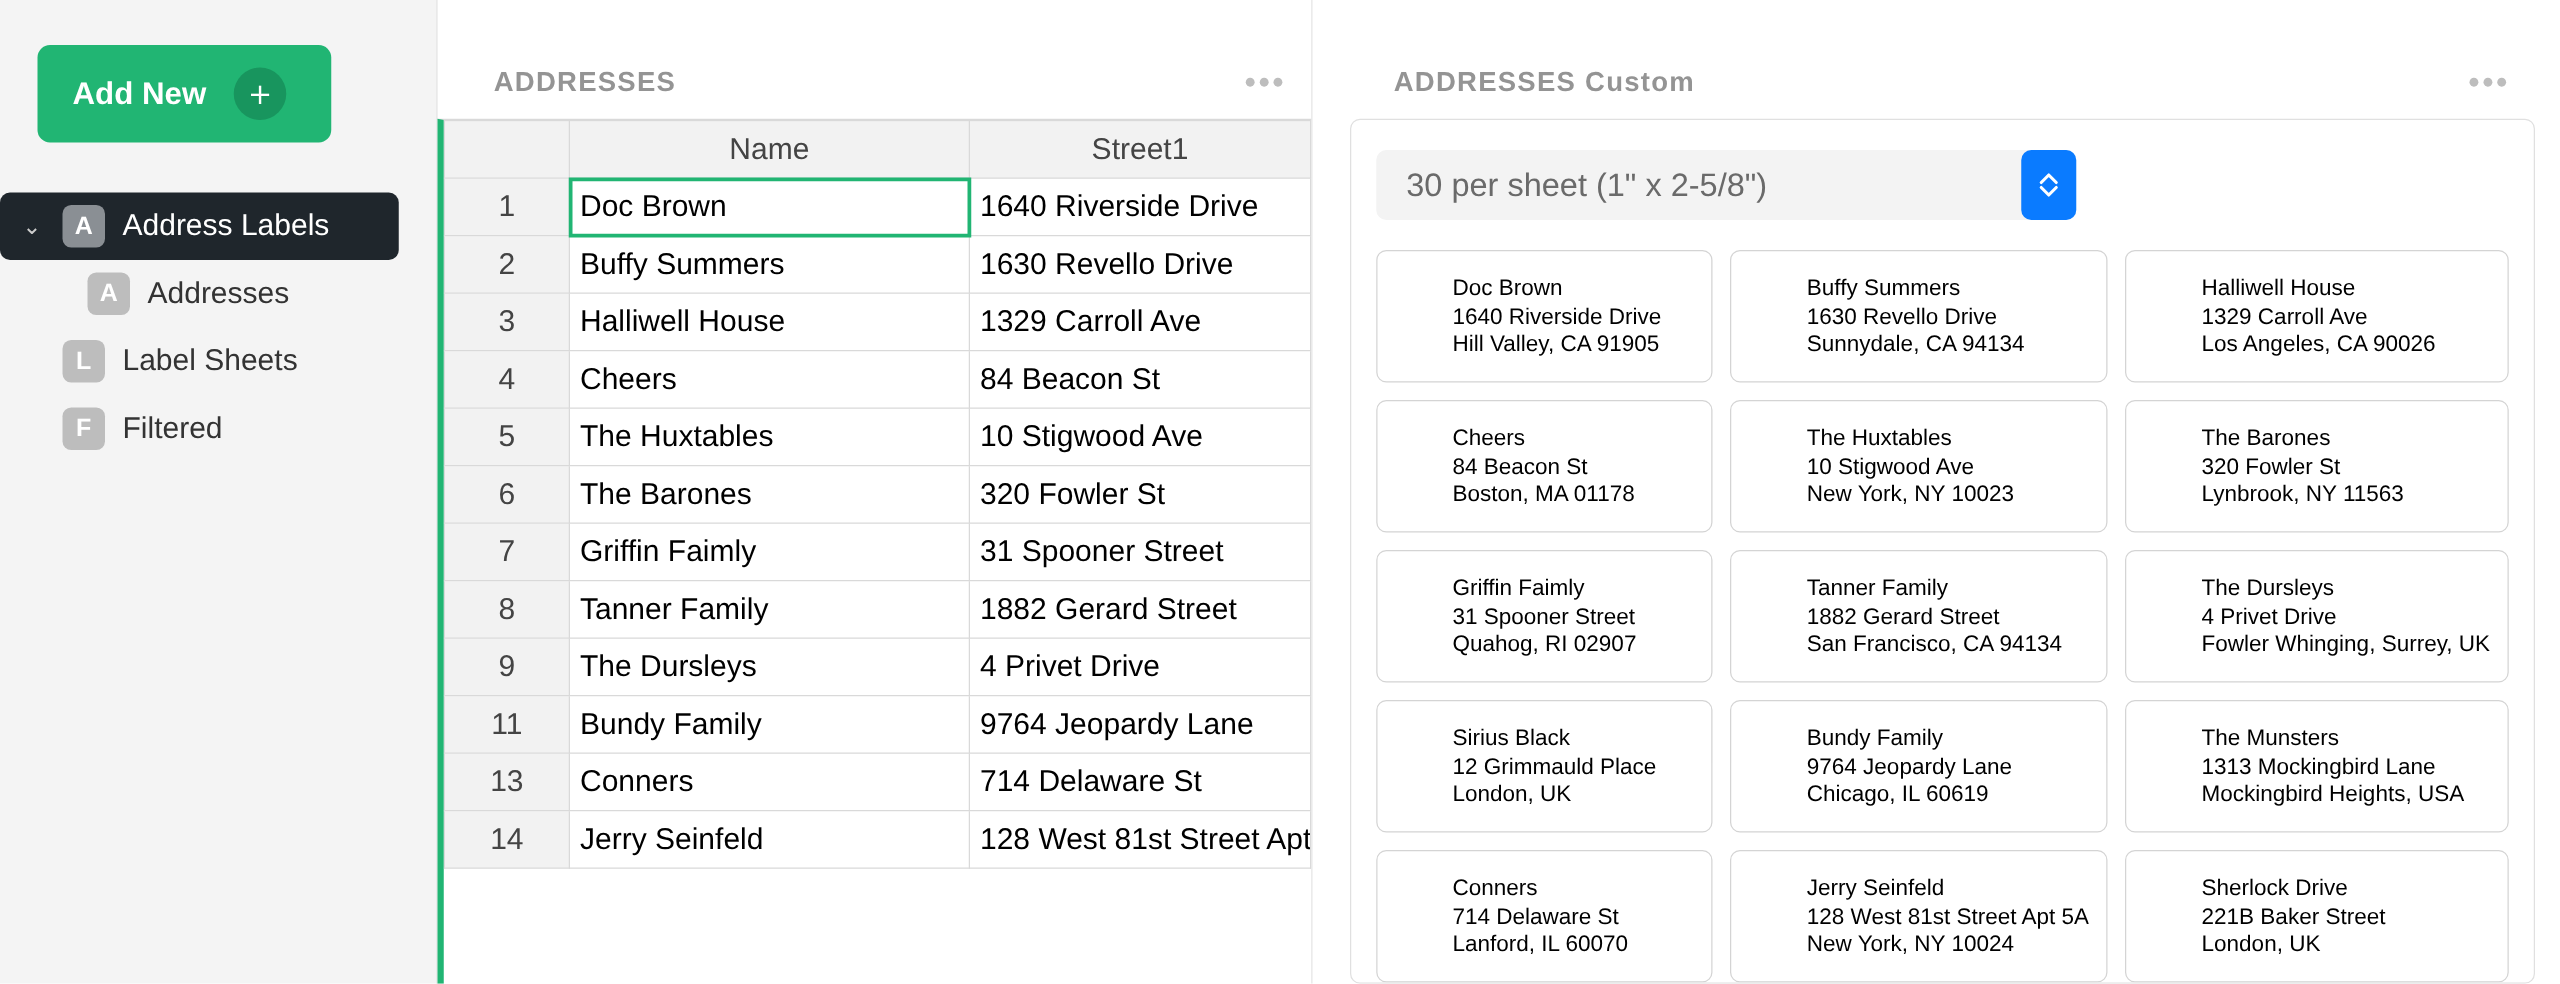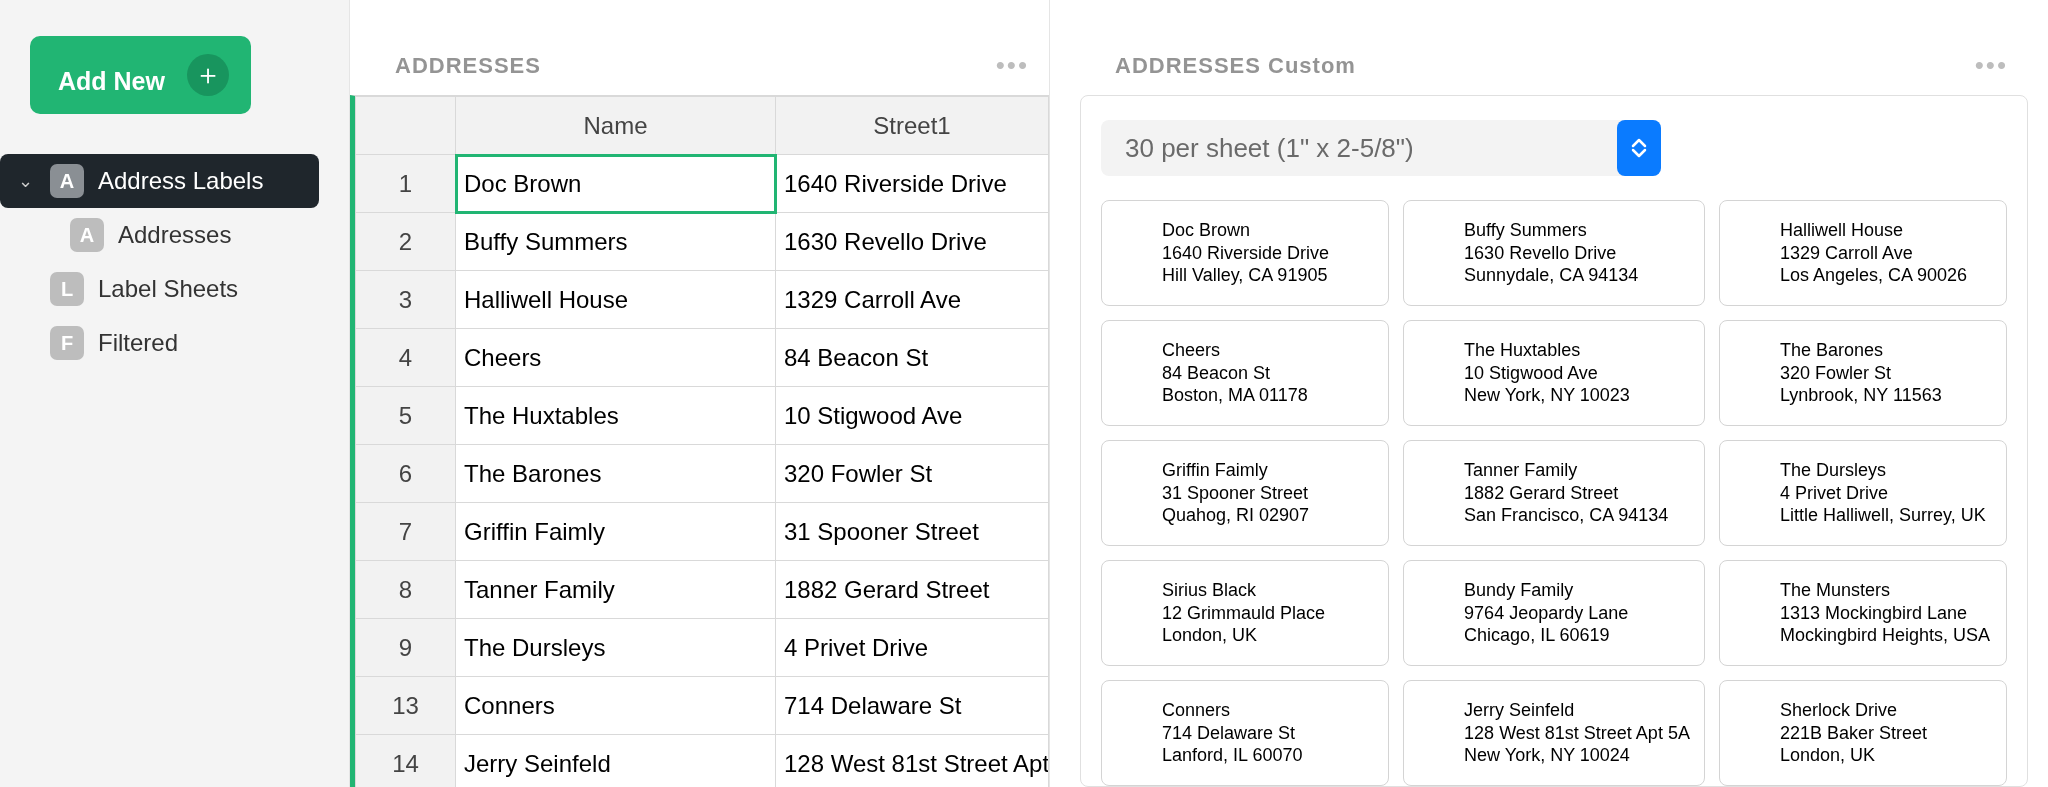--- a/index.html
+++ b/index.html
@@ -1,38 +1,38 @@
 <!DOCTYPE html>
 <html><head>
 <meta charset="utf-8">
 <style>
   * { box-sizing: border-box; margin: 0; padding: 0; }
   html, body { width: 2048px; height: 787px; font-family: -apple-system, BlinkMacSystemFont, "Segoe UI", Helvetica, Arial, sans-serif; overflow: hidden; background: #fff; }
   .app { display: flex; width: 100%; height: 100%; }
 
   
   .sidebar { width: 350px; background: #f4f4f4; border-right: 1px solid #e5e5e5; padding-top: 36px; flex-shrink: 0; }
-  .add-new-btn { display: flex; align-items: flex-end; gap: 22px; margin: 0 0 40px 30px; background: #21b573; color: #fff; border: none; border-radius: 10px; padding: 18px 22px 18px 28px; font-size: 25px; font-weight: 700; cursor: pointer; }
+  .add-new-btn { display: flex; align-items: center; gap: 22px; margin: 0 0 40px 30px; background: #21b573; color: #fff; border: none; border-radius: 10px; padding: 18px 36px 18px 28px; font-size: 25px; font-weight: 700; cursor: pointer; }
   .add-new-btn .plus { width: 42px; height: 42px; background: #18955e; border-radius: 50%; display: flex; align-items: center; justify-content: center; font-size: 28px; font-weight: 400; }
   .nav-item { display: flex; align-items: center; gap: 14px; padding: 10px 18px; font-size: 24px; color: #333; cursor: pointer; }
   .nav-item.active { background: #1f262c; color: #fff; border-radius: 8px; margin-right: 30px; }
   .nav-item.child { padding-left: 70px; }
   .nav-badge { width: 34px; height: 34px; border-radius: 7px; background: #bdbdbd; color: #fff; display: flex; align-items: center; justify-content: center; font-size: 20px; font-weight: 600; flex-shrink: 0; }
   .nav-item.active .nav-badge { background: #8a8f94; }
   .chev { width: 18px; color: #ccc; font-size: 18px; }
 
   
   .center { width: 700px; border-right: 1px solid #e5e5e5; display: flex; flex-direction: column; flex-shrink: 0; }
   .pane-header { display: flex; align-items: center; justify-content: space-between; padding: 50px 20px 14px 45px; }
   .pane-title { font-size: 22px; font-weight: 600; color: #949494; letter-spacing: 1px; }
   .dots { color: #bdbdbd; font-size: 26px; letter-spacing: 2px; cursor: pointer; }
 
   .grid-wrap { flex: 1; overflow: hidden; border-top: 1px solid #d9d9d9; border-left: 5px solid #21b573; }
   table.grid { border-collapse: collapse; width: 100%; table-layout: fixed; }
-  .grid th, .grid td { border: 1px solid #d9d9d9; font-size: 24px; height: 58px; white-space: nowrap; overflow: hidden; text-overflow: clip; }
+  .grid th, .grid td { border: 1px solid #d9d9d9; font-size: 24px; height: 46px; white-space: nowrap; overflow: hidden; text-overflow: clip; }
   .grid th { background: #f2f2f2; font-weight: 400; color: #444; text-align: center; }
   .grid .rownum { background: #f2f2f2; text-align: center; width: 60px; color: #444; }
   .grid td.cell { padding: 0 8px; text-align: left; }
   .grid td.selected { outline: 3px solid #21b573; outline-offset: -2px; background: #fff; }
   .col-row { width: 100px; }
   .col-name { width: 320px; }
   .col-street { width: auto; }
 
   
   .right { flex: 1; display: flex; flex-direction: column; padding-left: 10px; }
@@ -139,20 +139,25 @@
               <td class="rownum">8</td>
               <td class="cell">Tanner Family</td>
               <td class="cell">1882 Gerard Street</td>
             </tr>
             <tr>
               <td class="rownum">9</td>
               <td class="cell">The Dursleys</td>
               <td class="cell">4 Privet Drive</td>
             </tr>
             <tr>
+              <td class="rownum">11</td>
+              <td class="cell">Bundy Family</td>
+              <td class="cell">9764 Jeopardy Lane</td>
+            </tr>
+            <tr>
               <td class="rownum">13</td>
               <td class="cell">Conners</td>
               <td class="cell">714 Delaware St</td>
             </tr>
             <tr>
               <td class="rownum">14</td>
               <td class="cell">Jerry Seinfeld</td>
               <td class="cell">128 West 81st Street Apt 5A</td>
             </tr>
           </tbody>
@@ -214,21 +219,21 @@
             <div class="ln">Quahog, RI 02907</div>
           </div>
           <div class="label-card">
             <div class="ln">Tanner Family</div>
             <div class="ln">1882 Gerard Street</div>
             <div class="ln">San Francisco, CA 94134</div>
           </div>
           <div class="label-card">
             <div class="ln">The Dursleys</div>
             <div class="ln">4 Privet Drive</div>
-            <div class="ln">Little Halliwell, Surrey, UK</div>
+            <div class="ln">Fowler Whinging, Surrey, UK</div>
           </div>
           <div class="label-card">
             <div class="ln">Sirius Black</div>
             <div class="ln">12 Grimmauld Place</div>
             <div class="ln">London, UK</div>
           </div>
           <div class="label-card">
             <div class="ln">Bundy Family</div>
             <div class="ln">9764 Jeopardy Lane</div>
             <div class="ln">Chicago, IL 60619</div>

